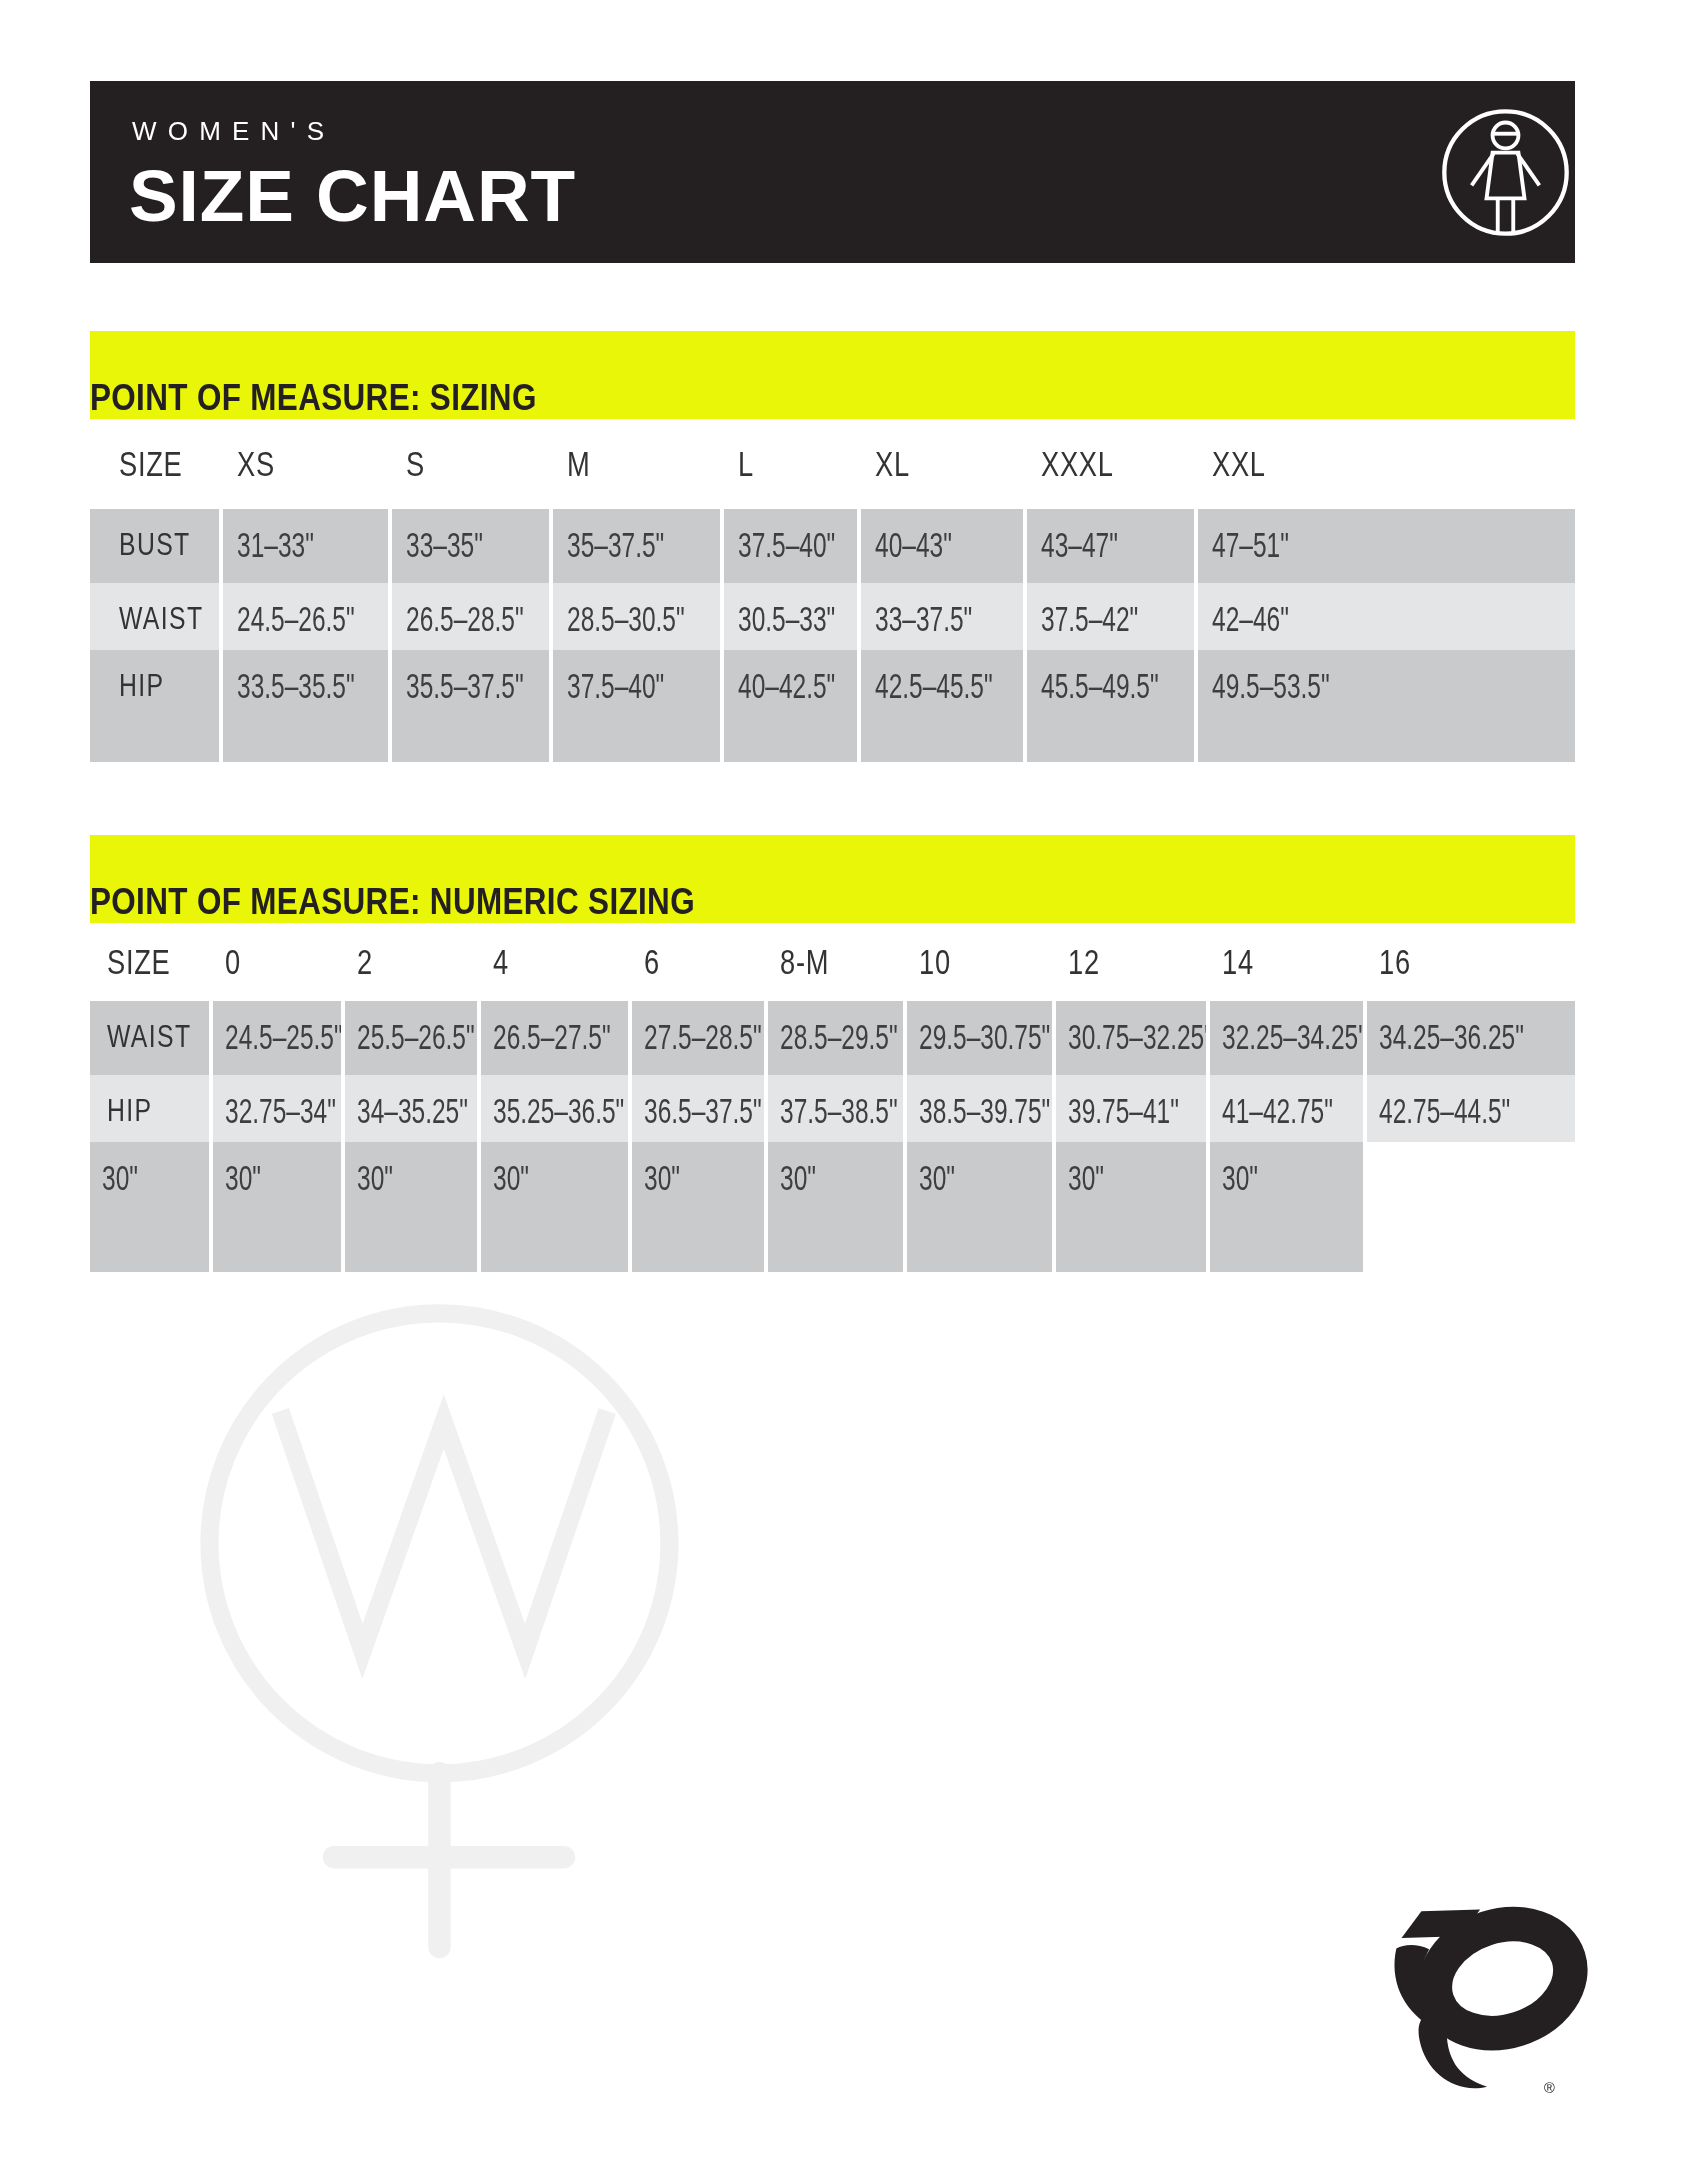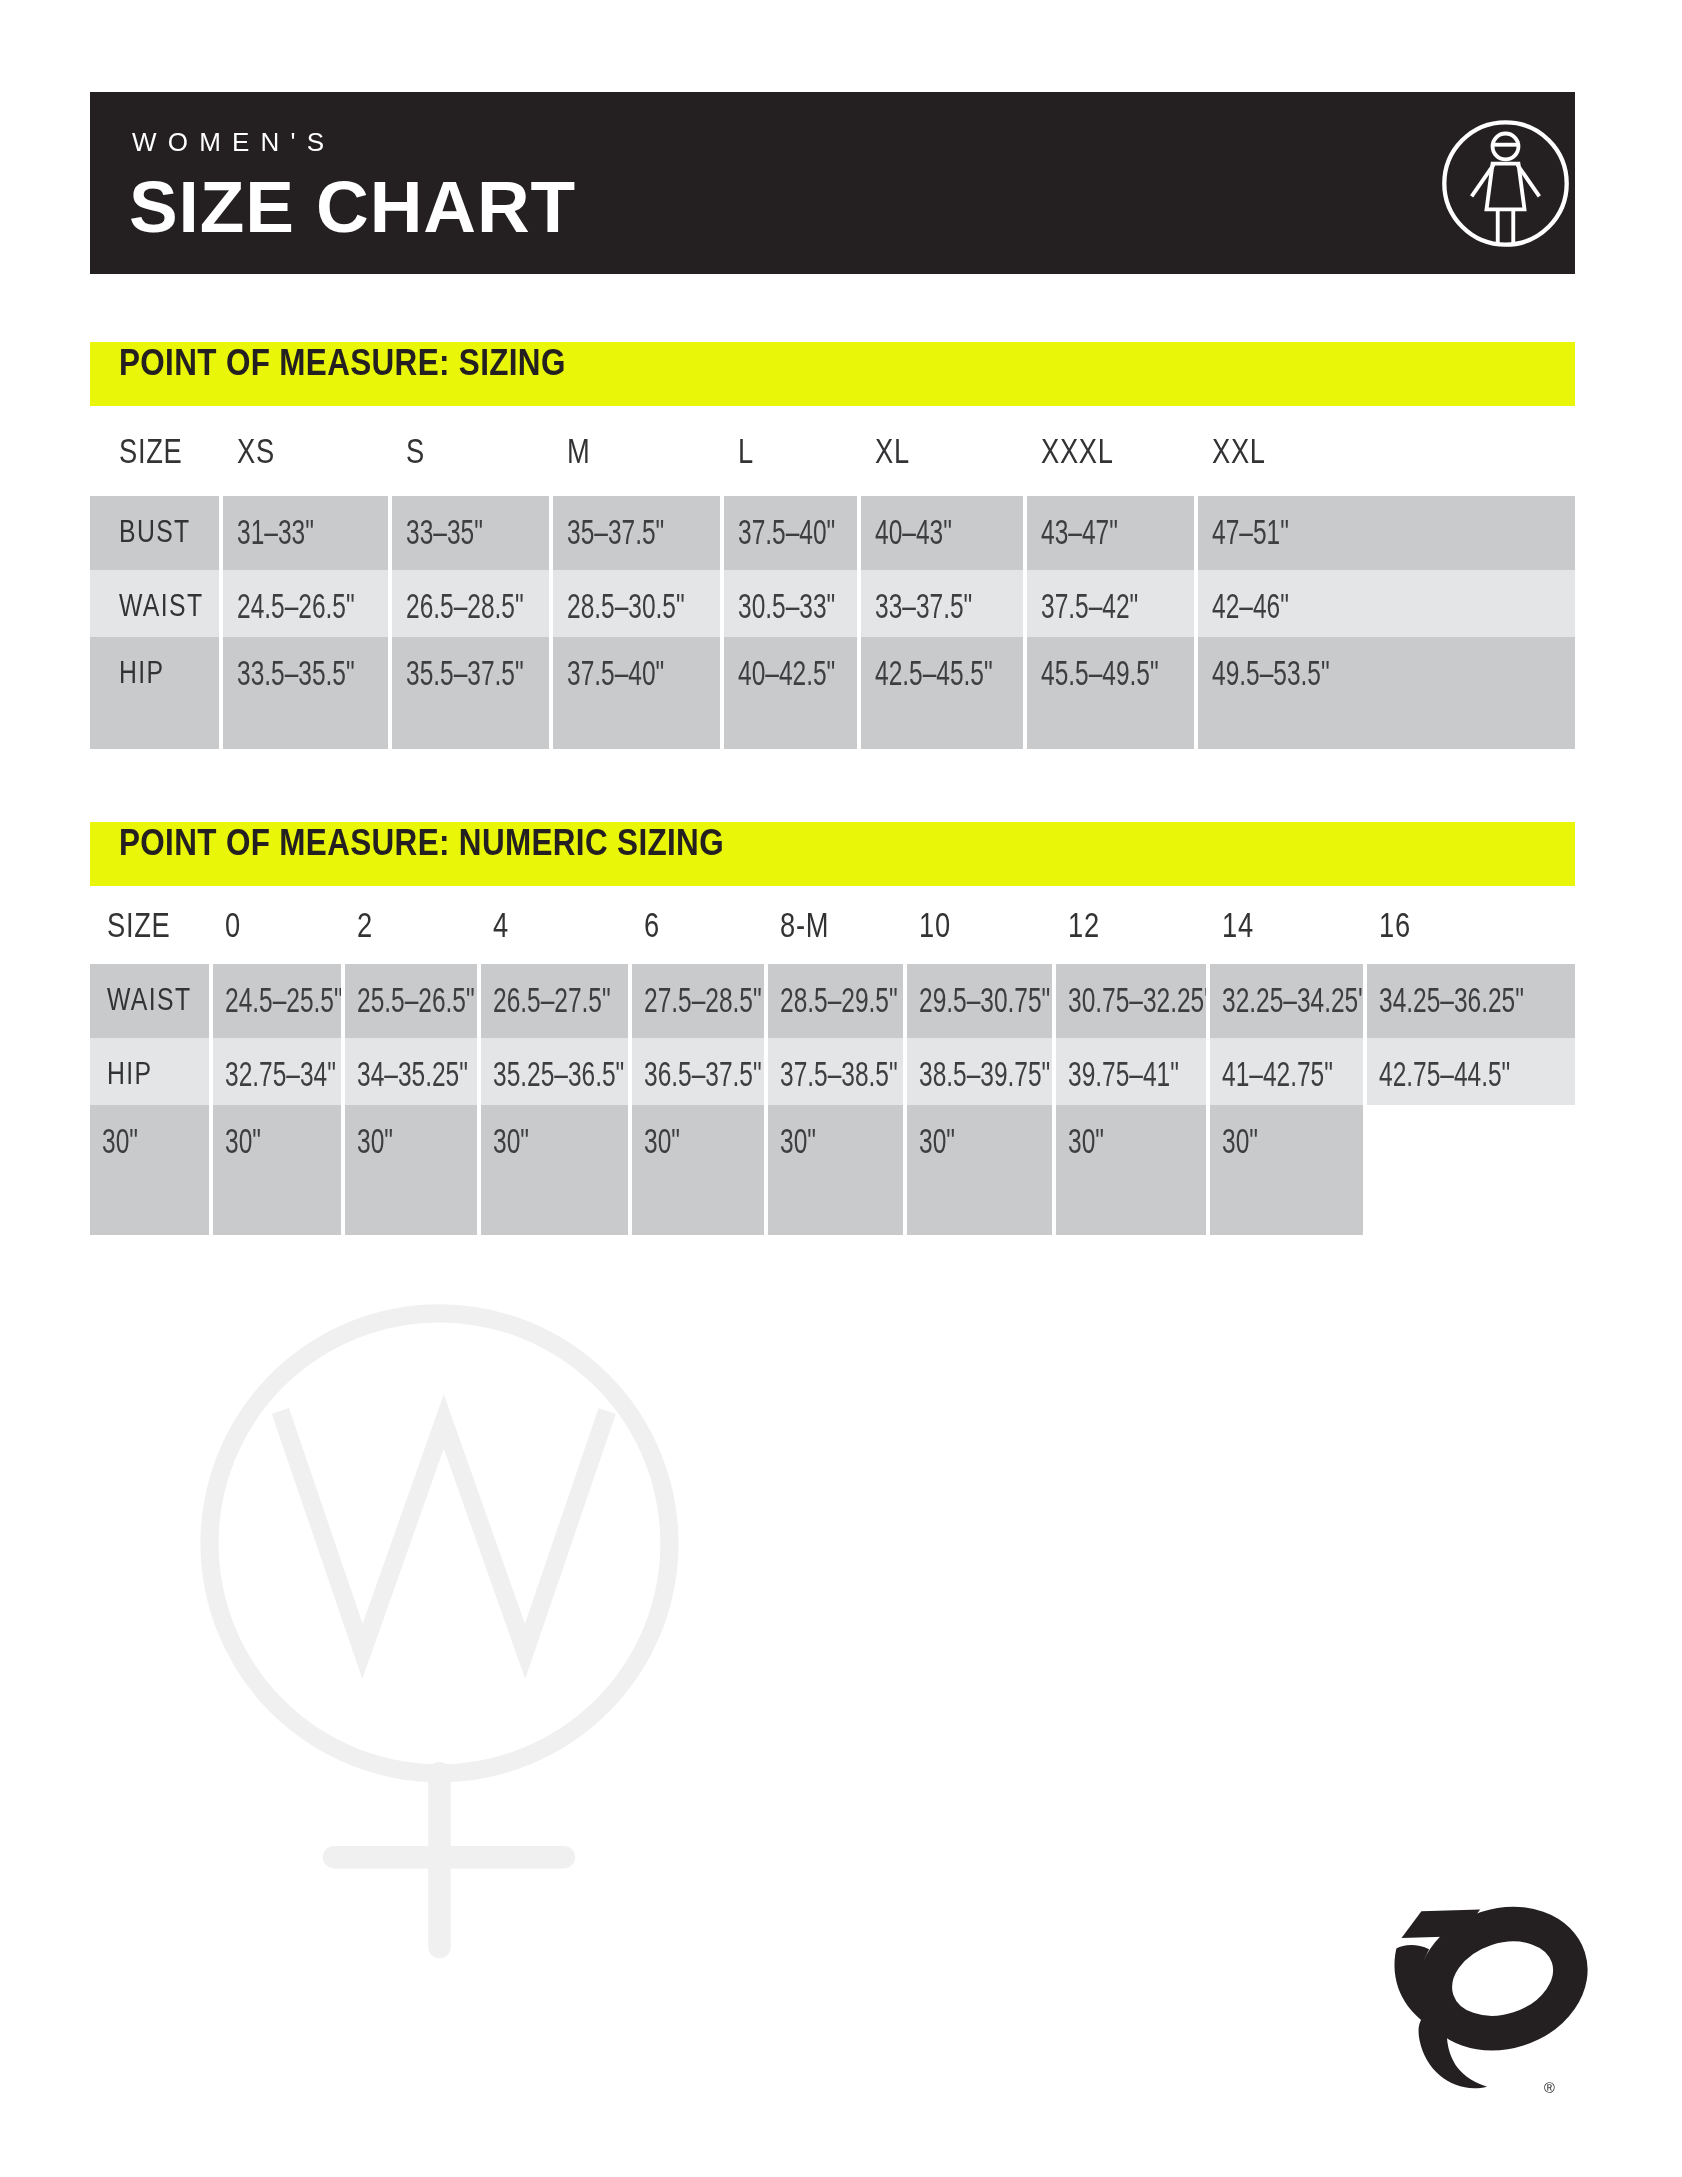--- a/index.html
+++ b/index.html
@@ -2,28 +2,28 @@
 <html style="--ink: #242021; --yellow: #eaf607; --rowDark: #c9cacc; --rowLight: #e4e5e7; --txt: #3e3e40; --wm: #f0f0f1;font-size:14px"><head>
 <meta charset="utf-8">
 <style>
   :root{
     --ink:#242021; --yellow:#eaf607; --rowDark:#c9cacc; --rowLight:#e4e5e7;
     --txt:#3e3e40; --lab:#333335; --wm:#f0f0f1;
   }
   html,body{margin:0;padding:0}
   body{width:1683px;height:2177px;background:#fff;position:relative;overflow:hidden;
        font-family:"Liberation Sans",sans-serif;}
-  .content{position:absolute;left:90px;top:92px;width:1485px}
+  .content{position:absolute;left:90px;top:81px;width:1485px}
   
   .hdrbar{height:182px;background:var(--ink);color:#fff;position:relative}
   .eyebrow{font-size:26px;letter-spacing:11.2px;padding:35px 0 0 42px;font-weight:400}
   .bigtitle{font-size:73px;letter-spacing:0.9px;padding:7px 0 0 39px;font-weight:700}
   .womanicon{position:absolute;top:26px;right:4.3px}
   
-  .bar{height:64px;background:var(--yellow);display:flex;align-items:flex-start;padding-left:29px;color:var(--ink)}
+  .bar{height:88px;background:var(--yellow);display:flex;align-items:flex-end;color:var(--ink)}
   .bar .bartxt{display:inline-block;transform:scaleX(.85);transform-origin:0 50%;
                font-size:37px;font-weight:700;white-space:nowrap;letter-spacing:0.4px}
   .bar1{margin-top:68px}
   .bar2{margin-top:73px}
   
   .grid{display:grid;column-gap:4px}
   .t1{grid-template-columns:8.7% 11.1% 10.6% 11.2% 9.0% 10.9% 11.2% minmax(0,1fr);
       grid-template-rows:90px 74px 67px 112px}
   .t2{grid-template-columns:8.0% 8.6% 8.9% 9.9% 8.9% 9.1% 9.8% 10.1% 10.3% minmax(0,1fr);
       grid-template-rows:78px 74px 67px 130px}

